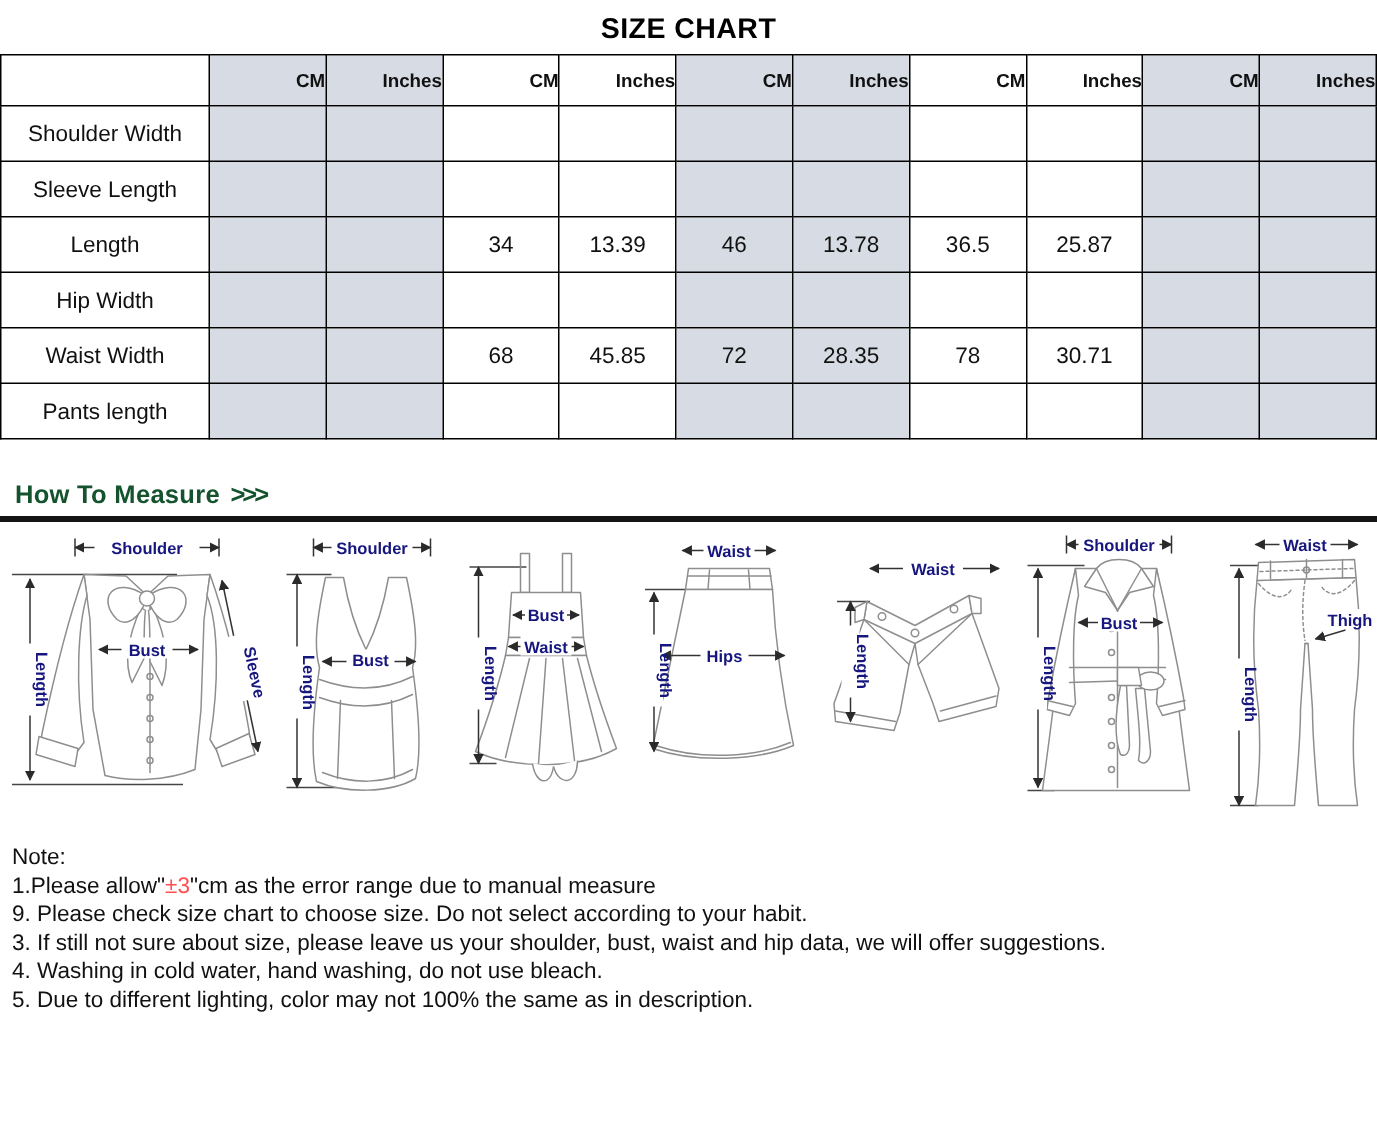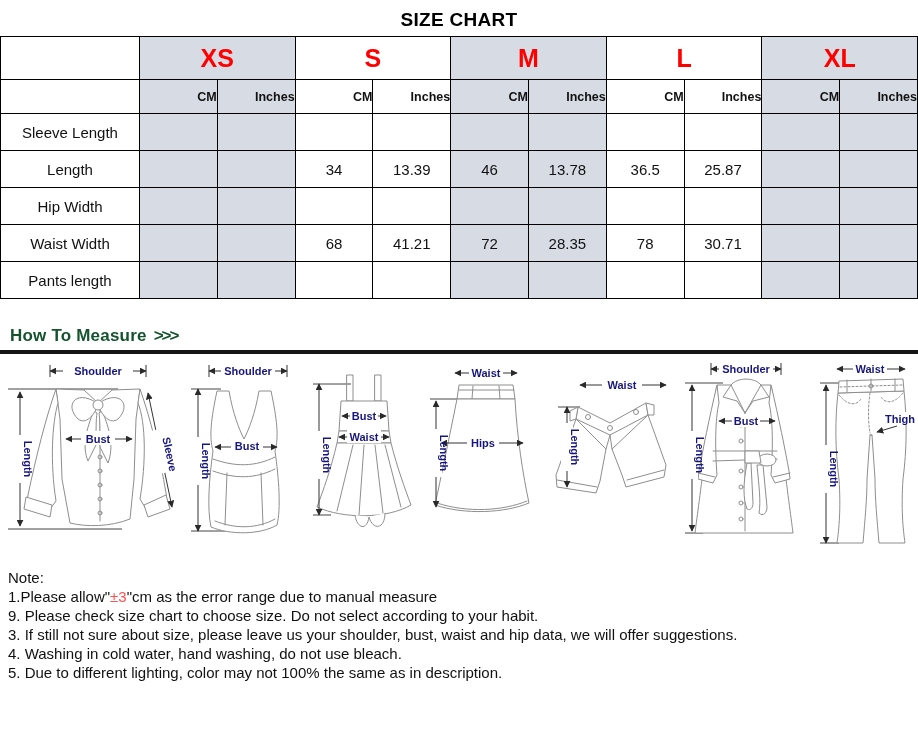--- a/index.html
+++ b/index.html
@@ -59,44 +59,49 @@
       <col>
       <col>
       <col>
       <col>
       <col>
       <col>
       <col>
       <col>
   </colgroup>
   <thead>
-    <tr class="sizes">
-      <th></th>
-    <th colspan="2" class="shade">XS</th>
-        <th colspan="2">S</th>
-        <th colspan="2" class="shade">M</th>
-        <th colspan="2">L</th>
-        <th colspan="2" class="shade">XL</th>
-      </tr>
     <tr class="units">
       <th></th>
     <th class="shade">CM</th>
         <th class="shade">Inches</th>
         <th>CM</th>
         <th>Inches</th>
         <th class="shade">CM</th>
         <th class="shade">Inches</th>
         <th>CM</th>
         <th>Inches</th>
         <th class="shade">CM</th>
         <th class="shade">Inches</th>
       </tr>
   </thead>
   <tbody class="rows">
       <tr>
+        <td class="rowlabel">Shoulder Width</td>
+        <td class="shade"></td>
+        <td class="shade"></td>
+        <td></td>
+        <td></td>
+        <td class="shade"></td>
+        <td class="shade"></td>
+        <td></td>
+        <td></td>
+        <td class="shade"></td>
+        <td class="shade"></td>
+      </tr>
+      <tr>
         <td class="rowlabel">Sleeve Length</td>
         <td class="shade"></td>
         <td class="shade"></td>
         <td></td>
         <td></td>
         <td class="shade"></td>
         <td class="shade"></td>
         <td></td>
         <td></td>
         <td class="shade"></td>
@@ -126,21 +131,21 @@
         <td></td>
         <td></td>
         <td class="shade"></td>
         <td class="shade"></td>
       </tr>
       <tr>
         <td class="rowlabel">Waist Width</td>
         <td class="shade"></td>
         <td class="shade"></td>
         <td>68</td>
-        <td>41.21</td>
+        <td>45.85</td>
         <td class="shade">72</td>
         <td class="shade">28.35</td>
         <td>78</td>
         <td>30.71</td>
         <td class="shade"></td>
         <td class="shade"></td>
       </tr>
       <tr>
         <td class="rowlabel">Pants length</td>
         <td class="shade"></td>

